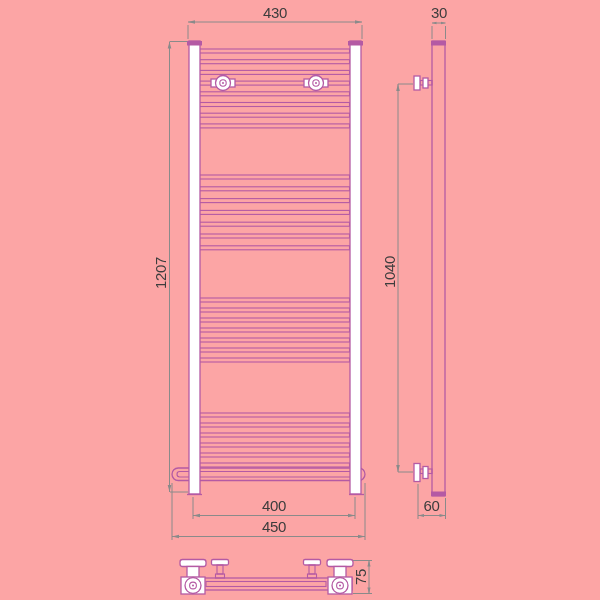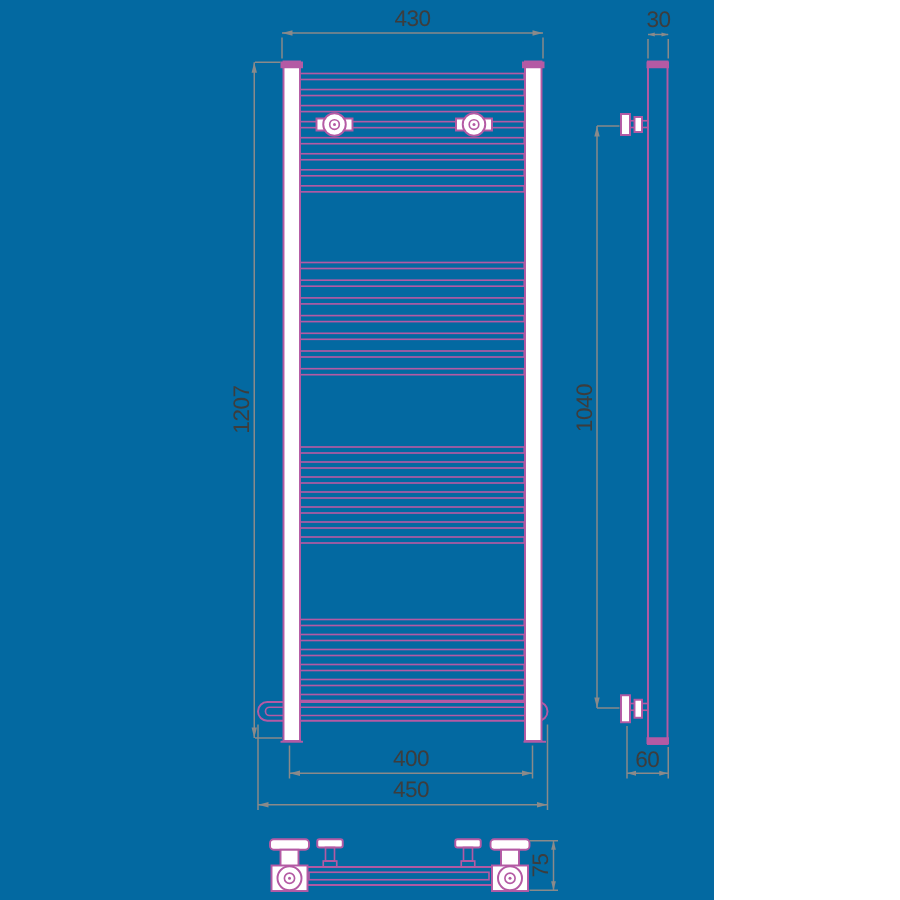--- a/index.html
+++ b/index.html
@@ -1,16 +1,16 @@
 <!DOCTYPE html>
 <html style="--outline: #b45aa4; --dimline: #8a8a8a; --dimtext: #3d3d3d;"><head>
 <meta charset="utf-8">
 <style>
   html,body{margin:0;padding:0;background:#fff;}
-  .stage{position:relative;width:476px;height:600px;background:#0369a1;overflow:hidden;}
+  .stage{position:relative;width:600px;height:600px;background:#fca5a5;overflow:hidden;}
   svg{display:block;}
   .pk{stroke:var(--outline);fill:none;stroke-width:1.3;stroke-linecap:butt;}
   .pk-thin{stroke:var(--outline);fill:none;stroke-width:1.1;}
   .pk-fill{fill:var(--outline);stroke:none;}
   .pk-white{stroke:var(--outline);fill:#fff;stroke-width:1.3;}
   .dim{stroke:var(--dimline);fill:none;stroke-width:1;}
   .dim-arrow{fill:var(--dimline);stroke:none;}
   .dim-text{fill:var(--dimtext);font-family:"Liberation Sans",sans-serif;font-size:15px;letter-spacing:-0.3px;}
 </style>
 </head>

